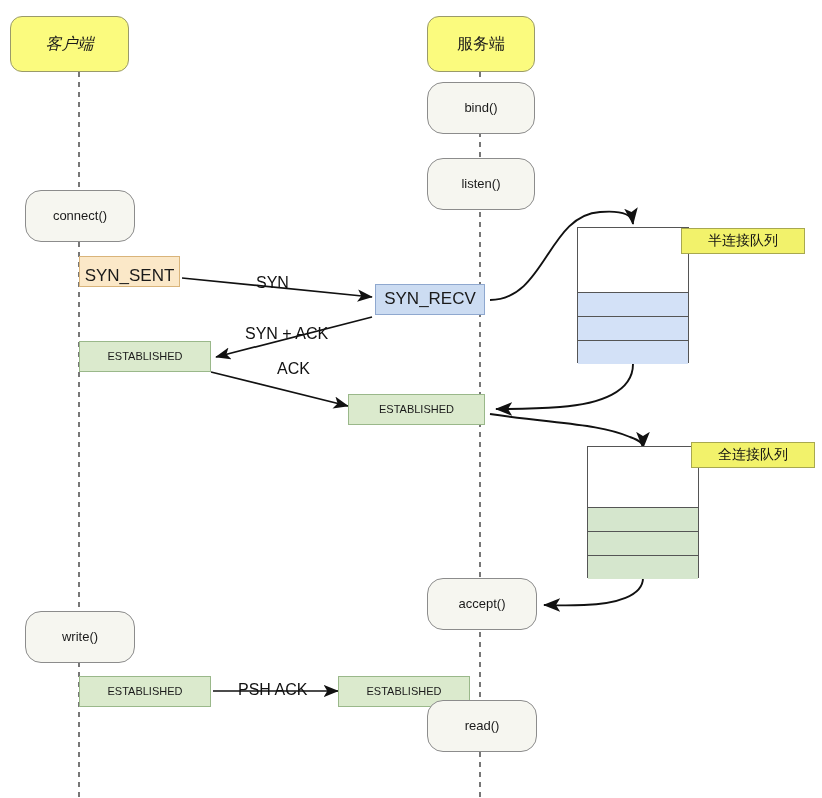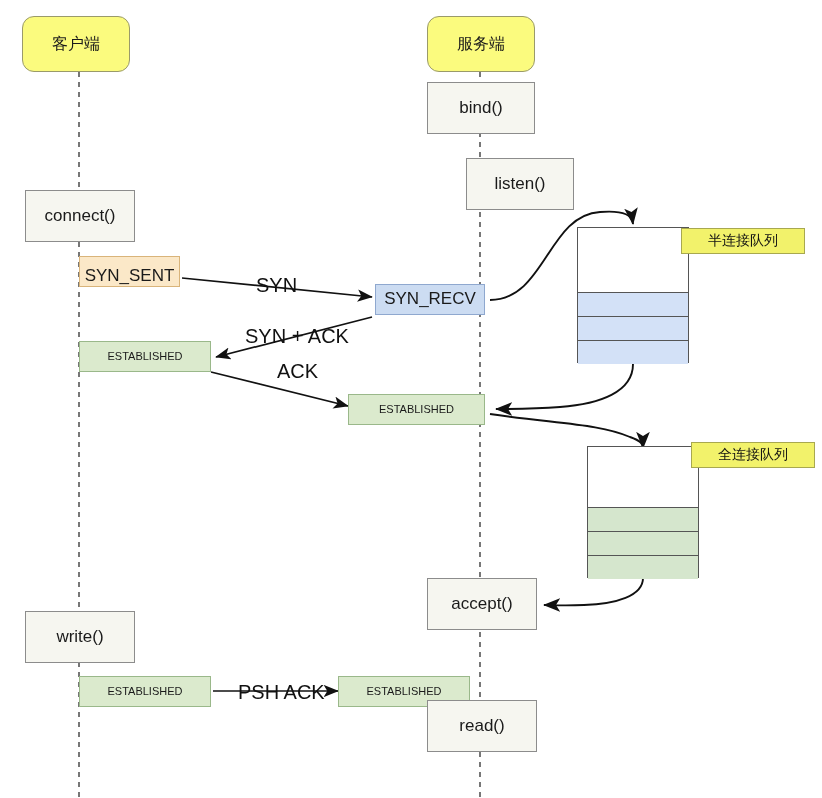--- a/index.html
+++ b/index.html
@@ -36,23 +36,23 @@
   
   .actor {
     border: 1.2px solid #9a9a6a;
     border-radius: 12px;
     background: #fbfb7e;
     font-size: 16px;
   }
   
   .call {
     border: 1.2px solid #8c8c8c;
-    border-radius: 0;
+    border-radius: 16px;
     background: #f6f6f0;
-    font-size: 17px;
+    font-size: 13px;
   }
   
   .state {
     border: 1.1px solid #9ab88a;
     background: #dbeacd;
     font-size: 11px;
   }
   .state-syn-sent {
     border: 1.1px solid #d9b47a;
     background: #fbe8c8;
@@ -79,21 +79,21 @@
   }
   .queue-cell {
     box-sizing: border-box;
     width: 100%;
     border-top: 1.1px solid #555555;
   }
   .cell-syn { background: #d3e1f7; }
   .cell-acc { background: #d5e6cd; }
   .edge-label {
     position: absolute;
-    font-size: 20px;
+    font-size: 16px;
     color: #111111;
     background: transparent;
     white-space: nowrap;
   }
 </style>
 </head>
 <body>
 
 <div id="canvas">
 
@@ -117,21 +117,21 @@
 
     <path d="M490,300 C545,300 548,215 600,212 C626,210 632,216 633,224" fill="none" stroke="#111111" stroke-width="1.9" marker-end="url(#arrow)"></path>
 
     <path d="M633,364 C633,392 600,404 560,407 C534,409 512,409 496,409" fill="none" stroke="#111111" stroke-width="1.9" marker-end="url(#arrow)"></path>
 
     <path d="M490,414 C560,424 600,424 630,437 C641,441 643,444 643,448" fill="none" stroke="#111111" stroke-width="1.9" marker-end="url(#arrow)"></path>
 
     <path d="M643,578 C643,596 616,604 584,605 C562,606 552,605 544,605" fill="none" stroke="#111111" stroke-width="1.9" marker-end="url(#arrow)"></path>
   </svg>
 
-  <div class="node actor" style="left:22px; top:16px; width:108px; height:56px;">
+  <div class="node actor" style="left:10px; top:16px; width:119px; height:56px;font-style:italic;">
     <span>客户端</span>
   </div>
 
   <div class="node call" style="left:25px; top:190px; width:110px; height:52px;">
     <span>connect()</span>
   </div>
 
   <div class="node state-syn-sent" style="left:79px; top:256px; width:101px; height:31px;align-items:flex-end;">
     <span>SYN_SENT</span>
   </div>
@@ -149,21 +149,21 @@
   </div>
 
   <div class="node actor" style="left:427px; top:16px; width:108px; height:56px;">
     <span>服务端</span>
   </div>
 
   <div class="node call" style="left:427px; top:82px; width:108px; height:52px;">
     <span>bind()</span>
   </div>
 
-  <div class="node call" style="left:427px; top:158px; width:108px; height:52px;margin-left:39px;">
+  <div class="node call" style="left:427px; top:158px; width:108px; height:52px;">
     <span>listen()</span>
   </div>
 
   <div class="node state-syn-recv" style="left:375px; top:284px; width:110px; height:31px;">
     <span>SYN_RECV</span>
   </div>
 
   <div class="node state" style="left:348px; top:394px; width:137px; height:31px;">
     <span>ESTABLISHED</span>
   </div>

